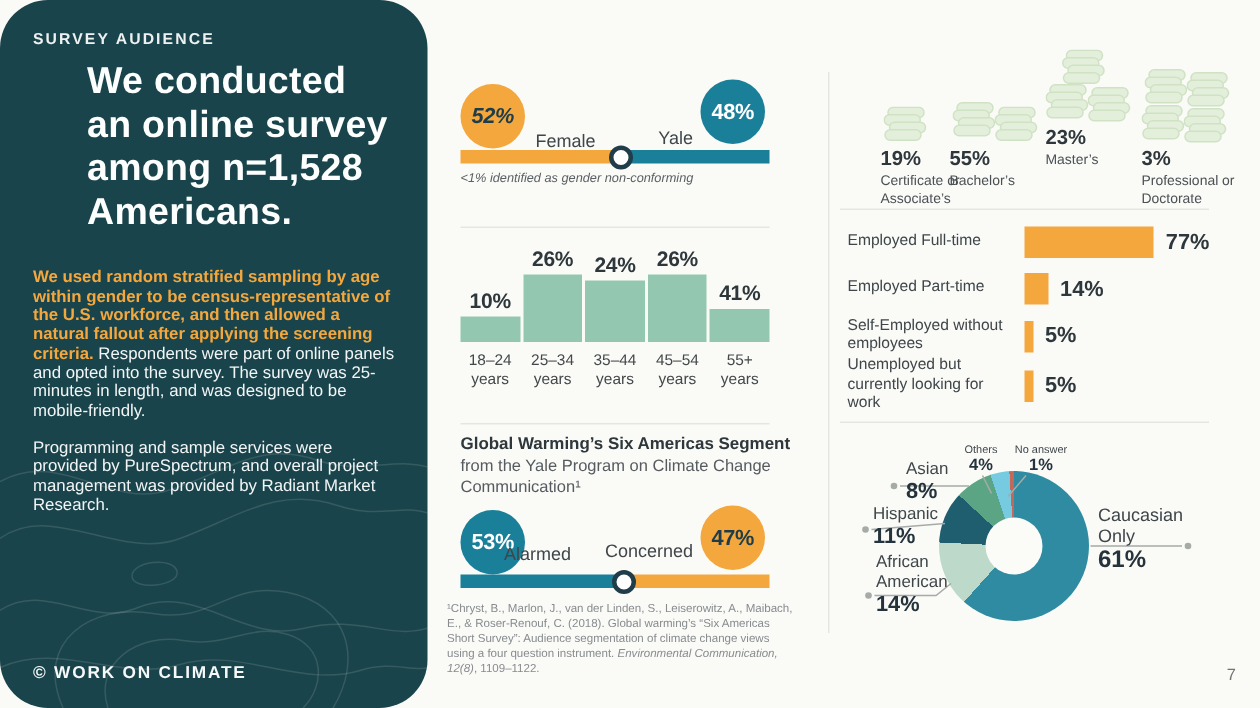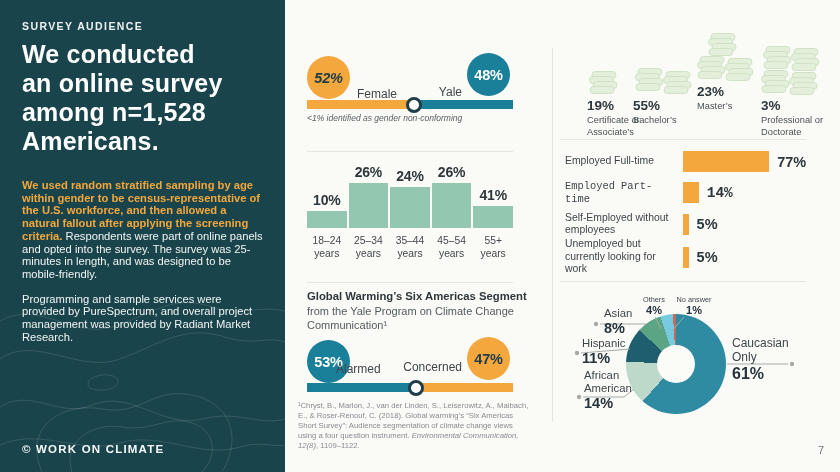--- a/index.html
+++ b/index.html
@@ -1,24 +1,24 @@
 <!DOCTYPE html>
 <html style="--accent-orange: #F3A73C; --accent-teal: #1A7F99; --sage: #94C7AF; --pale-green: #E3EFDA; --pale-green-stroke: #CFE3C4; --dark-navy: #1E3C49; --sidebar-bg: #1A444B; --page-bg: #FAFAF7; --divider: #E5E5E1;"><head>
 <meta charset="utf-8">
 <style>
   html,body{margin:0;padding:0;background:#e8e8e8;}
   #canvas{position:relative;width:840px;height:472px;background:var(--page-bg,#FAFAF7);
     font-family:"Liberation Sans",sans-serif;overflow:hidden;}
 
   
   .sidebar{position:absolute;left:0;top:0;width:285px;height:472px;background:var(--sidebar-bg,#1A444B);
-    box-sizing:border-box;padding:20px 22px;color:#F2F5F5;}
+    box-sizing:border-box;padding:20px 22px;color:#F2F5F5;border-radius:32px;}
   .contours{position:absolute;left:0;bottom:0;pointer-events:none;}
   .eyebrow{position:relative;font-size:10.5px;font-weight:700;letter-spacing:1.4px;color:#EDF1F1;}
-  .title{position:relative;margin-top:8px;font-size:25px;line-height:29px;font-weight:700;color:#FDFEFE;letter-spacing:.2px;}
+  .title{position:relative;margin-top:8px;font-size:25px;line-height:29px;font-weight:700;color:#FDFEFE;letter-spacing:.2px;margin-left:36px;}
   .para{position:relative;margin-top:23px;width:243px;font-size:11.2px;line-height:12.7px;color:#F2F5F5;font-weight:500;}
   .para .hl{color:var(--accent-orange,#F3A73C);font-weight:700;}
   .para.second{margin-top:12px;}
   .logo{position:absolute;left:22px;bottom:17px;font-size:11.5px;letter-spacing:1.2px;font-weight:600;color:#F6F9F9;}
 
   
   .hr{position:absolute;height:1px;background:var(--divider,#E5E5E1);}
   .vr{position:absolute;width:1px;background:var(--divider,#E5E5E1);}
   .bubble{position:absolute;width:43px;height:43px;border-radius:50%;display:flex;align-items:center;justify-content:center;
     font-weight:700;font-size:14.5px;letter-spacing:-.2px;}
@@ -261,21 +261,21 @@
   </div>
 
   <div class="hr" style="left:560px;top:139px;width:246px;"></div>
 
   <div class="emp" style="left:565px;top:146px;width:255px;">
     <div class="emp-row" style="height:31px;">
       <div class="emp-label">Employed Full-time</div>
       <div class="emp-bar" style="width: 86.2px;"></div>
       <div class="emp-pct">77%</div>
     </div>
-    <div class="emp-row" style="height:31px;font-family:Liberation Mono, monospace;">
+    <div class="emp-row" style="height:31px;">
       <div class="emp-label">Employed Part-time</div>
       <div class="emp-bar" style="width: 15.7px;"></div>
       <div class="emp-pct">14%</div>
     </div>
     <div class="emp-row" style="height:32px;">
       <div class="emp-label">Self-Employed without employees</div>
       <div class="emp-bar" style="width: 5.6px;"></div>
       <div class="emp-pct">5%</div>
     </div>
     <div class="emp-row" style="height:34px;">

